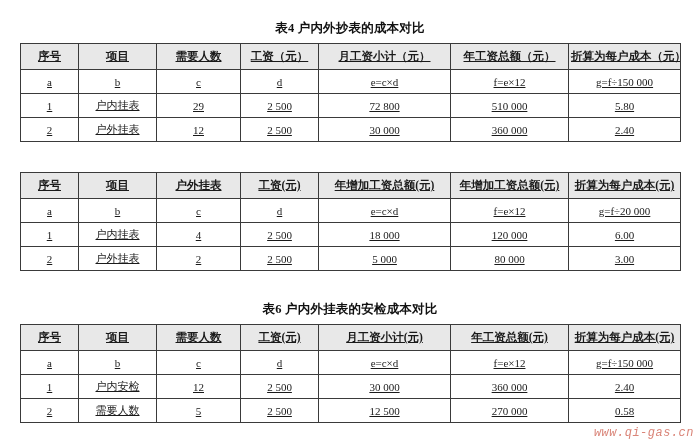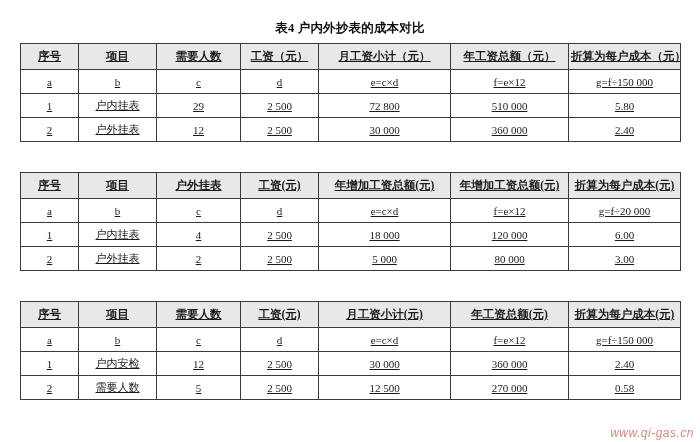--- a/index.html
+++ b/index.html
@@ -63,21 +63,21 @@
   table.data tbody tr td {
     background: #ffffff;
   }
   .gap-a { height: 30px; }
   .gap-b { height: 30px; }
   .top-pad { height: 8px; }
   .watermark {
     position: absolute;
     right: 6px;
     bottom: 2px;
-    font-family: Liberation Sans, sans-serif;
+    font-family: Liberation Mono, monospace;
     font-size: 12px;
     font-style: italic;
     color: #d77b6e;
     letter-spacing: 0.5px;
     opacity: 0.92;
   }
   
   col.c1 { width: 58px; }
   col.c2 { width: 78px; }
   col.c3 { width: 84px; }
@@ -200,20 +200,21 @@
           <td>80 000</td>
           <td>3.00</td>
         </tr>
       </tbody>
     </table>
   </div>
 
   <div class="gap-b"></div>
 
   <div class="table-block">
+    <div class="tbl-caption">表6  户内外挂表的安检成本对比</div>
     <table class="data">
       <colgroup>
         <col class="c1">
           <col class="c2">
           <col class="c3">
           <col class="c4">
           <col class="c5">
           <col class="c6">
           <col class="c7">
       </colgroup>

